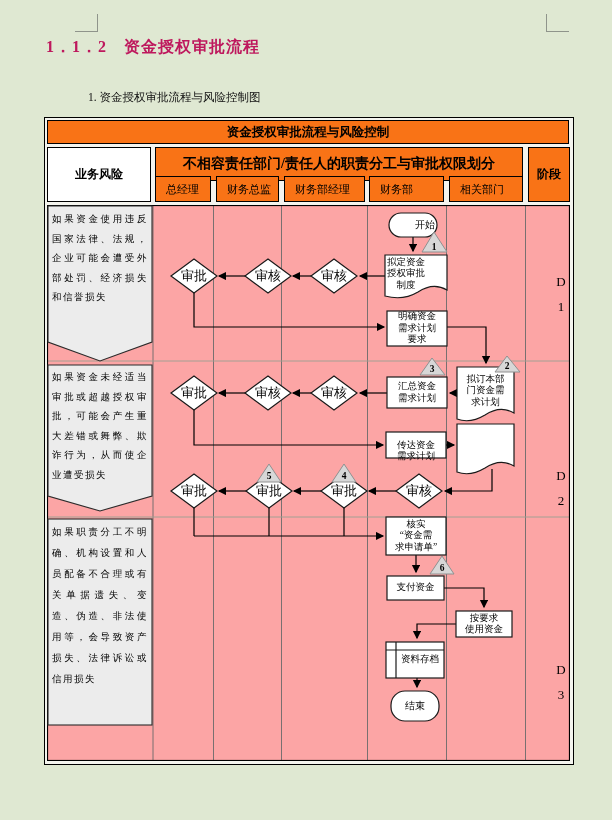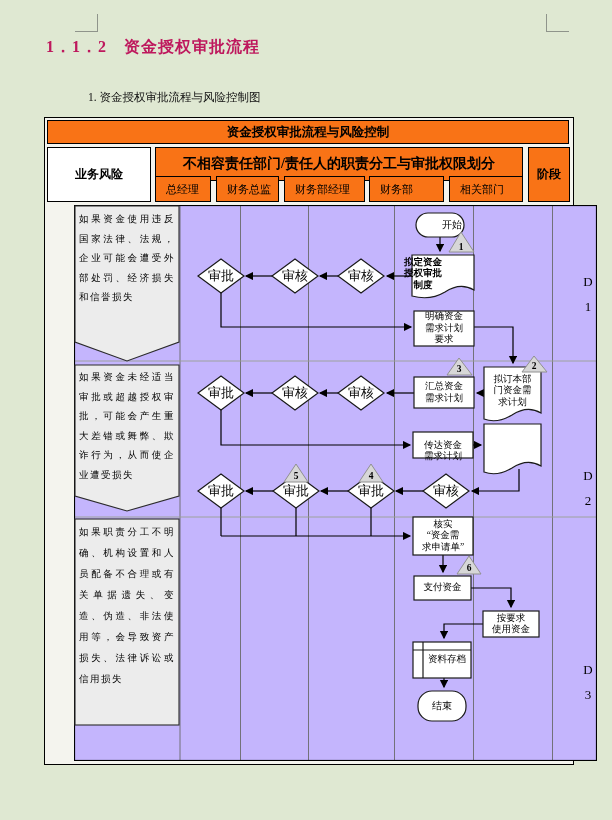--- a/index.html
+++ b/index.html
@@ -15,21 +15,21 @@
   .mark-tr{left:546px;top:14px;width:23px;height:18px;border-left:1px solid #8f948b;border-bottom:1px solid #8f948b;}
   .heading{left:46px;top:37px;width:420px;font-size:16px;font-weight:bold;color:#be185d;letter-spacing:1px;}
   .subheading{left:88px;top:90px;width:320px;font-size:11.5px;color:#101010;}
   
   .tablewrap{left:44px;top:117px;width:530px;height:648px;border:1.5px solid #000;background:#f4f4ee;}
   .hcell{border:1px solid #000;background:#f97316;display:flex;align-items:center;justify-content:center;
          font-size:11px;color:#000;overflow:hidden;}
   .hcell.bold{font-weight:bold;}
   .hcell.white{background:#ffffff;}
   .hcell.left{justify-content:flex-start;padding-left:10px;}
-  .bodyarea{left:2px;top:87px;width:523px;height:556px;background:#c4b5fd;margin-left:27px;}
+  .bodyarea{left:2px;top:87px;width:523px;height:556px;background:#fca5a5;}
   .bodyarea svg{position:absolute;left:0;top:0;}
   
   .ntext{position:absolute;box-sizing:border-box;display:flex;align-items:center;justify-content:center;
          text-align:center;font-size:9.5px;line-height:11.5px;color:#000;white-space:pre-line;}
   .dtext{position:absolute;box-sizing:border-box;display:flex;align-items:center;justify-content:center;
          font-size:13px;color:#000;}
   .badge{position:absolute;box-sizing:border-box;width:14px;height:13px;display:flex;align-items:flex-end;justify-content:center;
          font-size:9.5px;font-weight:bold;color:#000;}
   .risktext{position:absolute;box-sizing:border-box;font-size:9.5px;line-height:19.5px;color:#000;
             text-align:justify;letter-spacing:1.5px;padding:0 2px;}
@@ -150,21 +150,21 @@
         <polygon points="222,259 210,277 234,277"></polygon>
         <polygon points="395,351 383,369 407,369"></polygon>
       </g>
     </svg>
 
     <div class="risktext" style="left:3px;top:5px;width:100px;">如果资金使用违反国家法律、法规，企业可能会遭受外部处罚、经济损失和信誉损失</div>
     <div class="risktext" style="left:3px;top:163px;width:100px;">如果资金未经适当审批或超越授权审批，可能会产生重大差错或舞弊、欺诈行为，从而使企业遭受损失</div>
     <div class="risktext" style="left:3px;top:317px;width:100px;line-height:21px;">如果职责分工不明确、机构设置和人员配备不合理或有关单据遗失、变造、伪造、非法使用等，会导致资产损失、法律诉讼或信用损失</div>
 
     <div class="ntext" style="left:342px;top:8px;width:48px;height:24px;font-size:10px;padding-left:24px;">开始</div>
-    <div class="ntext" style="left:318px;top:50px;width:62px;height:38px;font-weight:bold;">拟定资金
+    <div class="ntext" style="left:328px;top:50px;width:62px;height:38px;">拟定资金
 授权审批
 制度</div>
     <div class="ntext" style="left:340px;top:106px;width:60px;height:35px;">明确资金
 需求计划
 要求</div>
     <div class="ntext" style="left:410px;top:162px;width:57px;height:48px;">拟订本部
 门资金需
 求计划</div>
     <div class="ntext" style="left:340px;top:172px;width:60px;height:31px;">汇总资金
 需求计划</div>

